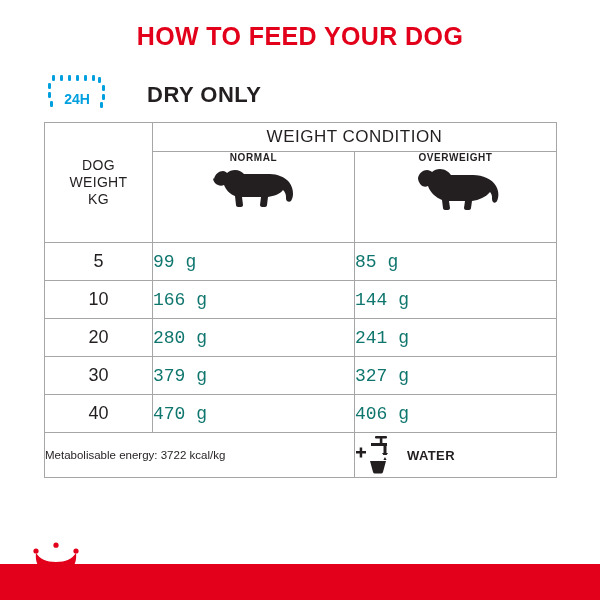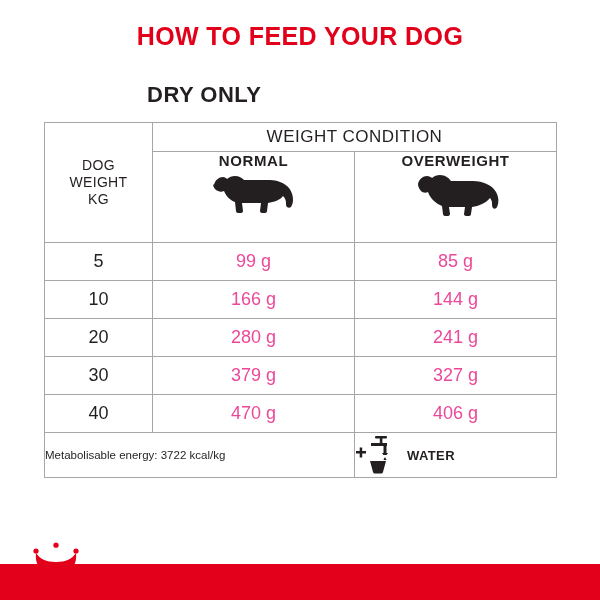--- a/index.html
+++ b/index.html
@@ -100,39 +100,40 @@
     vertical-align: middle;
   }
 
   .cond-cell {
     text-align: center;
     vertical-align: top;
     padding-top: 9px;
     height: 90px;
   }
   .cond-label {
-    font-size: 15px;
+    font-size: 10px;
     font-weight: bold;
     letter-spacing: 0.6px;
     color: #231f20;
   }
   .dog-silhouette {
     display: block;
     margin: 2px auto 0 auto;
   }
 
   .num-cell {
-    text-align: center;
+    text-align: left;
     height: 37px;
     font-size: 18px;
-    color: #ec4899;
+    color: #0f766e;
     border-left: 1px solid #a6a6a6;
     border-right: 1px solid #a6a6a6;
     border-top: none;
     border-bottom: none;
+    font-family: Liberation Mono, monospace;
   }
   .wt-cell {
     text-align: center;
     height: 37px;
     font-size: 18px;
     font-weight: bold;
     color: #231f20;
     border-left: 1px solid #a6a6a6;
     border-right: 1px solid #a6a6a6;
     border-top: none;
@@ -187,20 +188,40 @@
     height: 34px;
   }
 </style>
 </head>
 <body>
 
 <div class="page">
 
   <div class="title">HOW TO FEED YOUR DOG</div>
 
+  <div class="badge-24h">
+    <svg width="58" height="46" viewBox="0 0 58 46" xmlns="http://www.w3.org/2000/svg">
+      <g fill="#00a0df">
+        <rect x="4" y="0" width="3" height="6" rx="1.2"></rect>
+        <rect x="12" y="0" width="3" height="6" rx="1.2"></rect>
+        <rect x="20" y="0" width="3" height="6" rx="1.2"></rect>
+        <rect x="28" y="0" width="3" height="6" rx="1.2"></rect>
+        <rect x="36" y="0" width="3" height="6" rx="1.2"></rect>
+        <rect x="44" y="0" width="3" height="6" rx="1.2"></rect>
+        <rect x="50" y="2" width="3" height="6" rx="1.2"></rect>
+        <rect x="0" y="8" width="3" height="6" rx="1.2"></rect>
+        <rect x="54" y="10" width="3" height="6" rx="1.2"></rect>
+        <rect x="0" y="17" width="3" height="6" rx="1.2"></rect>
+        <rect x="54" y="19" width="3" height="6" rx="1.2"></rect>
+        <rect x="2" y="26" width="3" height="6" rx="1.2"></rect>
+        <rect x="52" y="27" width="3" height="6" rx="1.2"></rect>
+      </g>
+      <text x="29" y="29" text-anchor="middle" font-family="Liberation Sans, sans-serif" font-size="14" font-weight="bold" fill="#00a0df">24H</text>
+    </svg>
+  </div>
 
   <div class="subtitle">DRY ONLY</div>
 
   <div class="table-wrap">
     <table class="feed">
       <colgroup>
         <col class="col-weight">
         <col class="col-normal">
         <col class="col-over">
       </colgroup>

